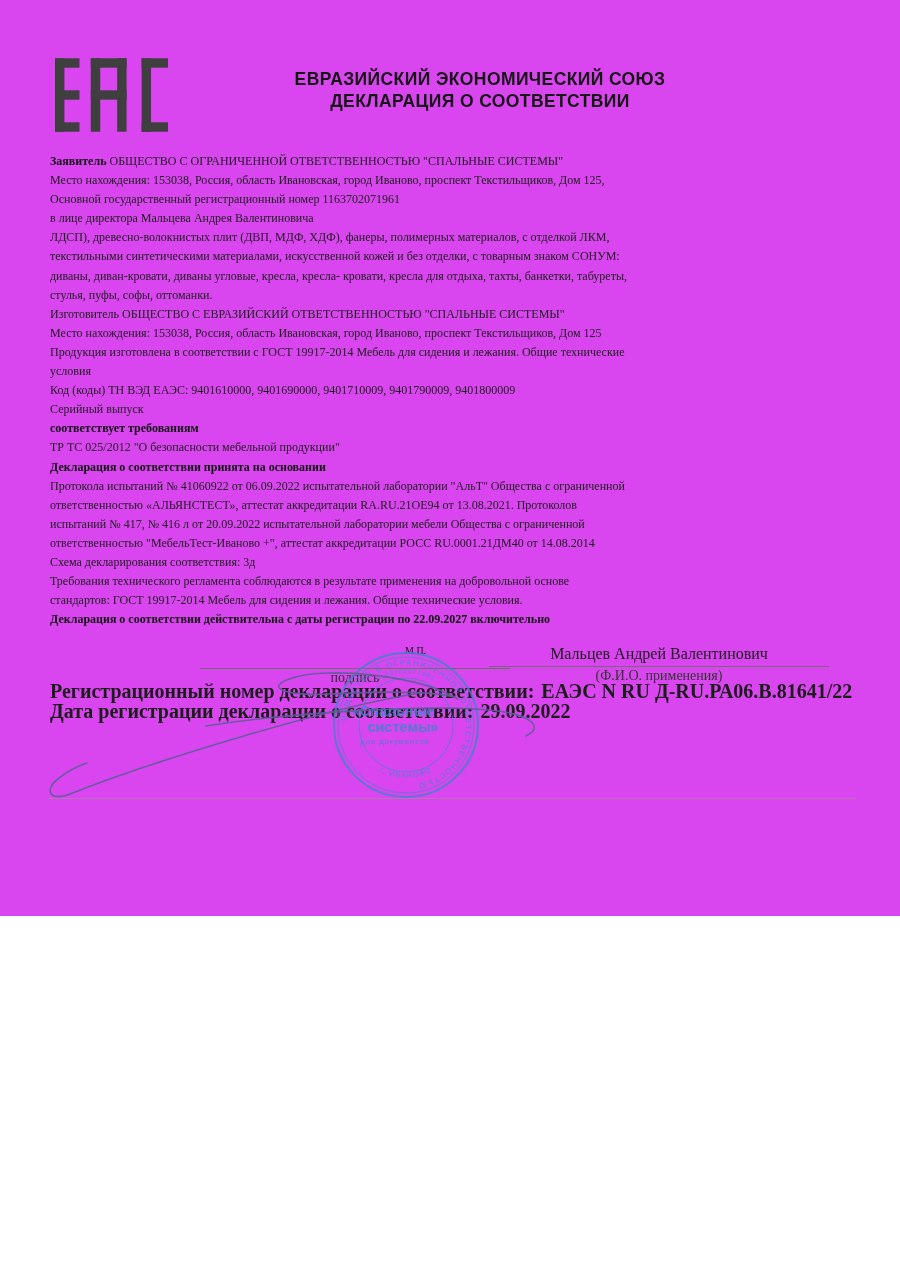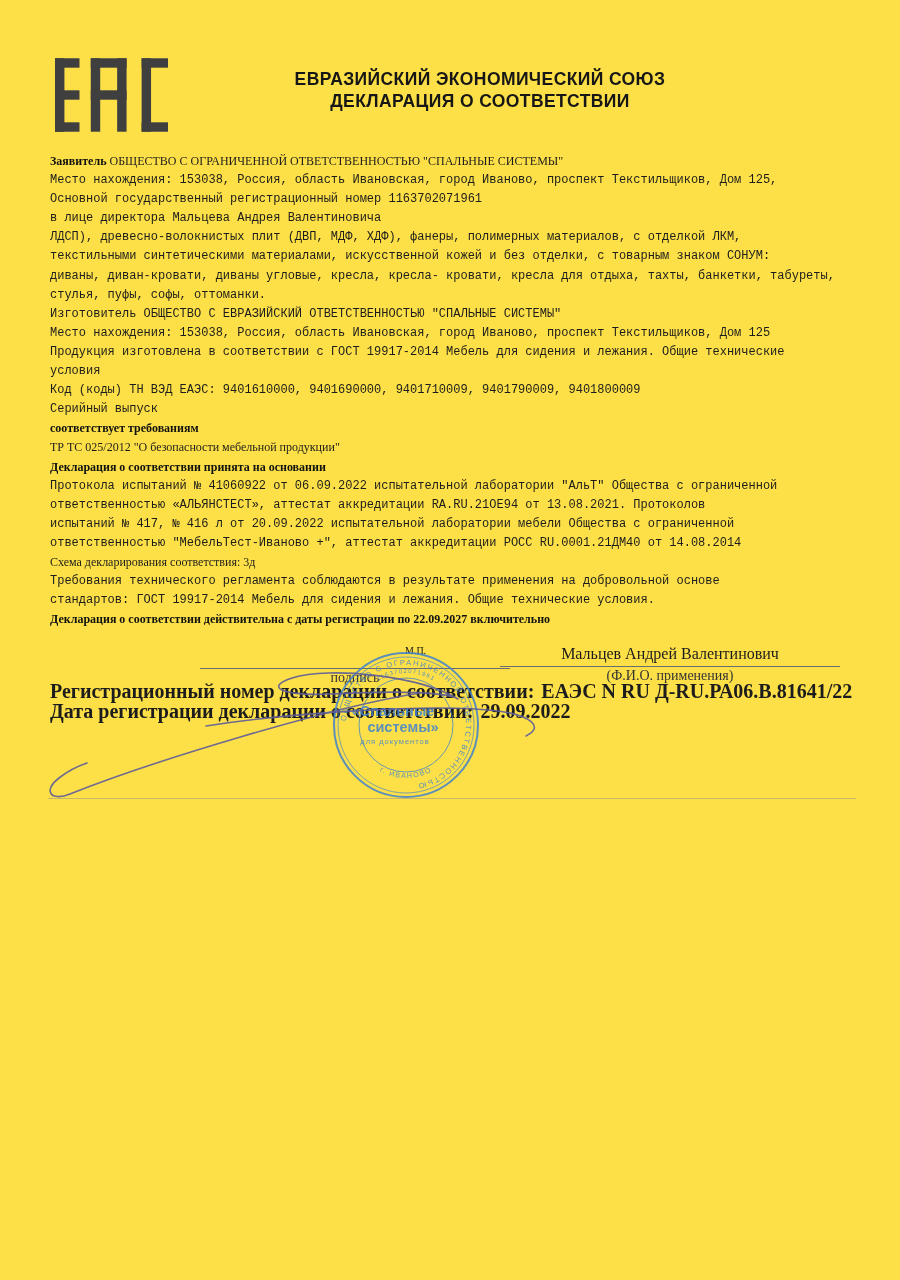--- a/index.html
+++ b/index.html
@@ -1,31 +1,31 @@
 <!DOCTYPE html>
 <html><head>
 <meta charset="utf-8">
 <style>
   html,body{margin:0;padding:0;background:#ffffff;}
   body{width:900px;height:1280px;overflow:hidden;}
-  .page{position:relative;width:900px;height:1280px;background:#fde047;
+  .page{position:relative;width:900px;height:916px;background:#d946ef;
         font-family:"Liberation Serif", serif;color:#1c1c1c;overflow:hidden;}
   .eac-logo{position:absolute;left:55px;top:58px;width:113px;height:74px;}
   .header{padding-top:68px;margin-left:110px;margin-right:50px;text-align:center;
           font-family:"Liberation Sans", sans-serif;font-weight:bold;
           font-size:17.5px;line-height:22px;letter-spacing:.4px;color:#161616;}
   .doc{margin:40px 42px 0 50px;font-size:12px;line-height:19.1px;}
   .doc p{margin:0;white-space:nowrap;}
-  .ln{white-space:nowrap;line-height:19.1px;font-family:Liberation Mono, monospace;}
+  .ln{white-space:nowrap;line-height:19.1px;}
   .b{font-weight:bold;color:#111;}
   .validity{margin-top:17px;}
   .sigarea{position:relative;height:50px;margin:0 42px 0 50px;}
   .mp{position:absolute;left:355px;top:16px;font-size:10px;color:#161616;}
   .sig-left{position:absolute;left:150px;top:37px;width:310px;text-align:center;}
-  .sig-right{position:absolute;left:450px;top:15px;width:340px;text-align:center;}
+  .sig-right{position:absolute;left:439px;top:15px;width:340px;text-align:center;}
   .sig-name{font-size:16px;line-height:20px;white-space:nowrap;}
   .rule{border-top:1.1px solid #6d6d6d;height:0;margin-top:2px;}
   .cap{font-size:14px;color:#333;margin-top:1px;}
   .regline{margin:0 42px 0 50px;font-weight:bold;font-size:20px;line-height:20px;white-space:nowrap;}
   .regline:first-of-type{margin-top:2px;}
   .regline .val{padding-left:7px;}
   .faint-line{position:absolute;left:48px;right:44px;top:798px;
               border-top:1px solid rgba(158,152,134,.55);}
   .stamp{position:absolute;left:331px;top:650px;width:150px;height:150px;
          opacity:.85;pointer-events:none;}

